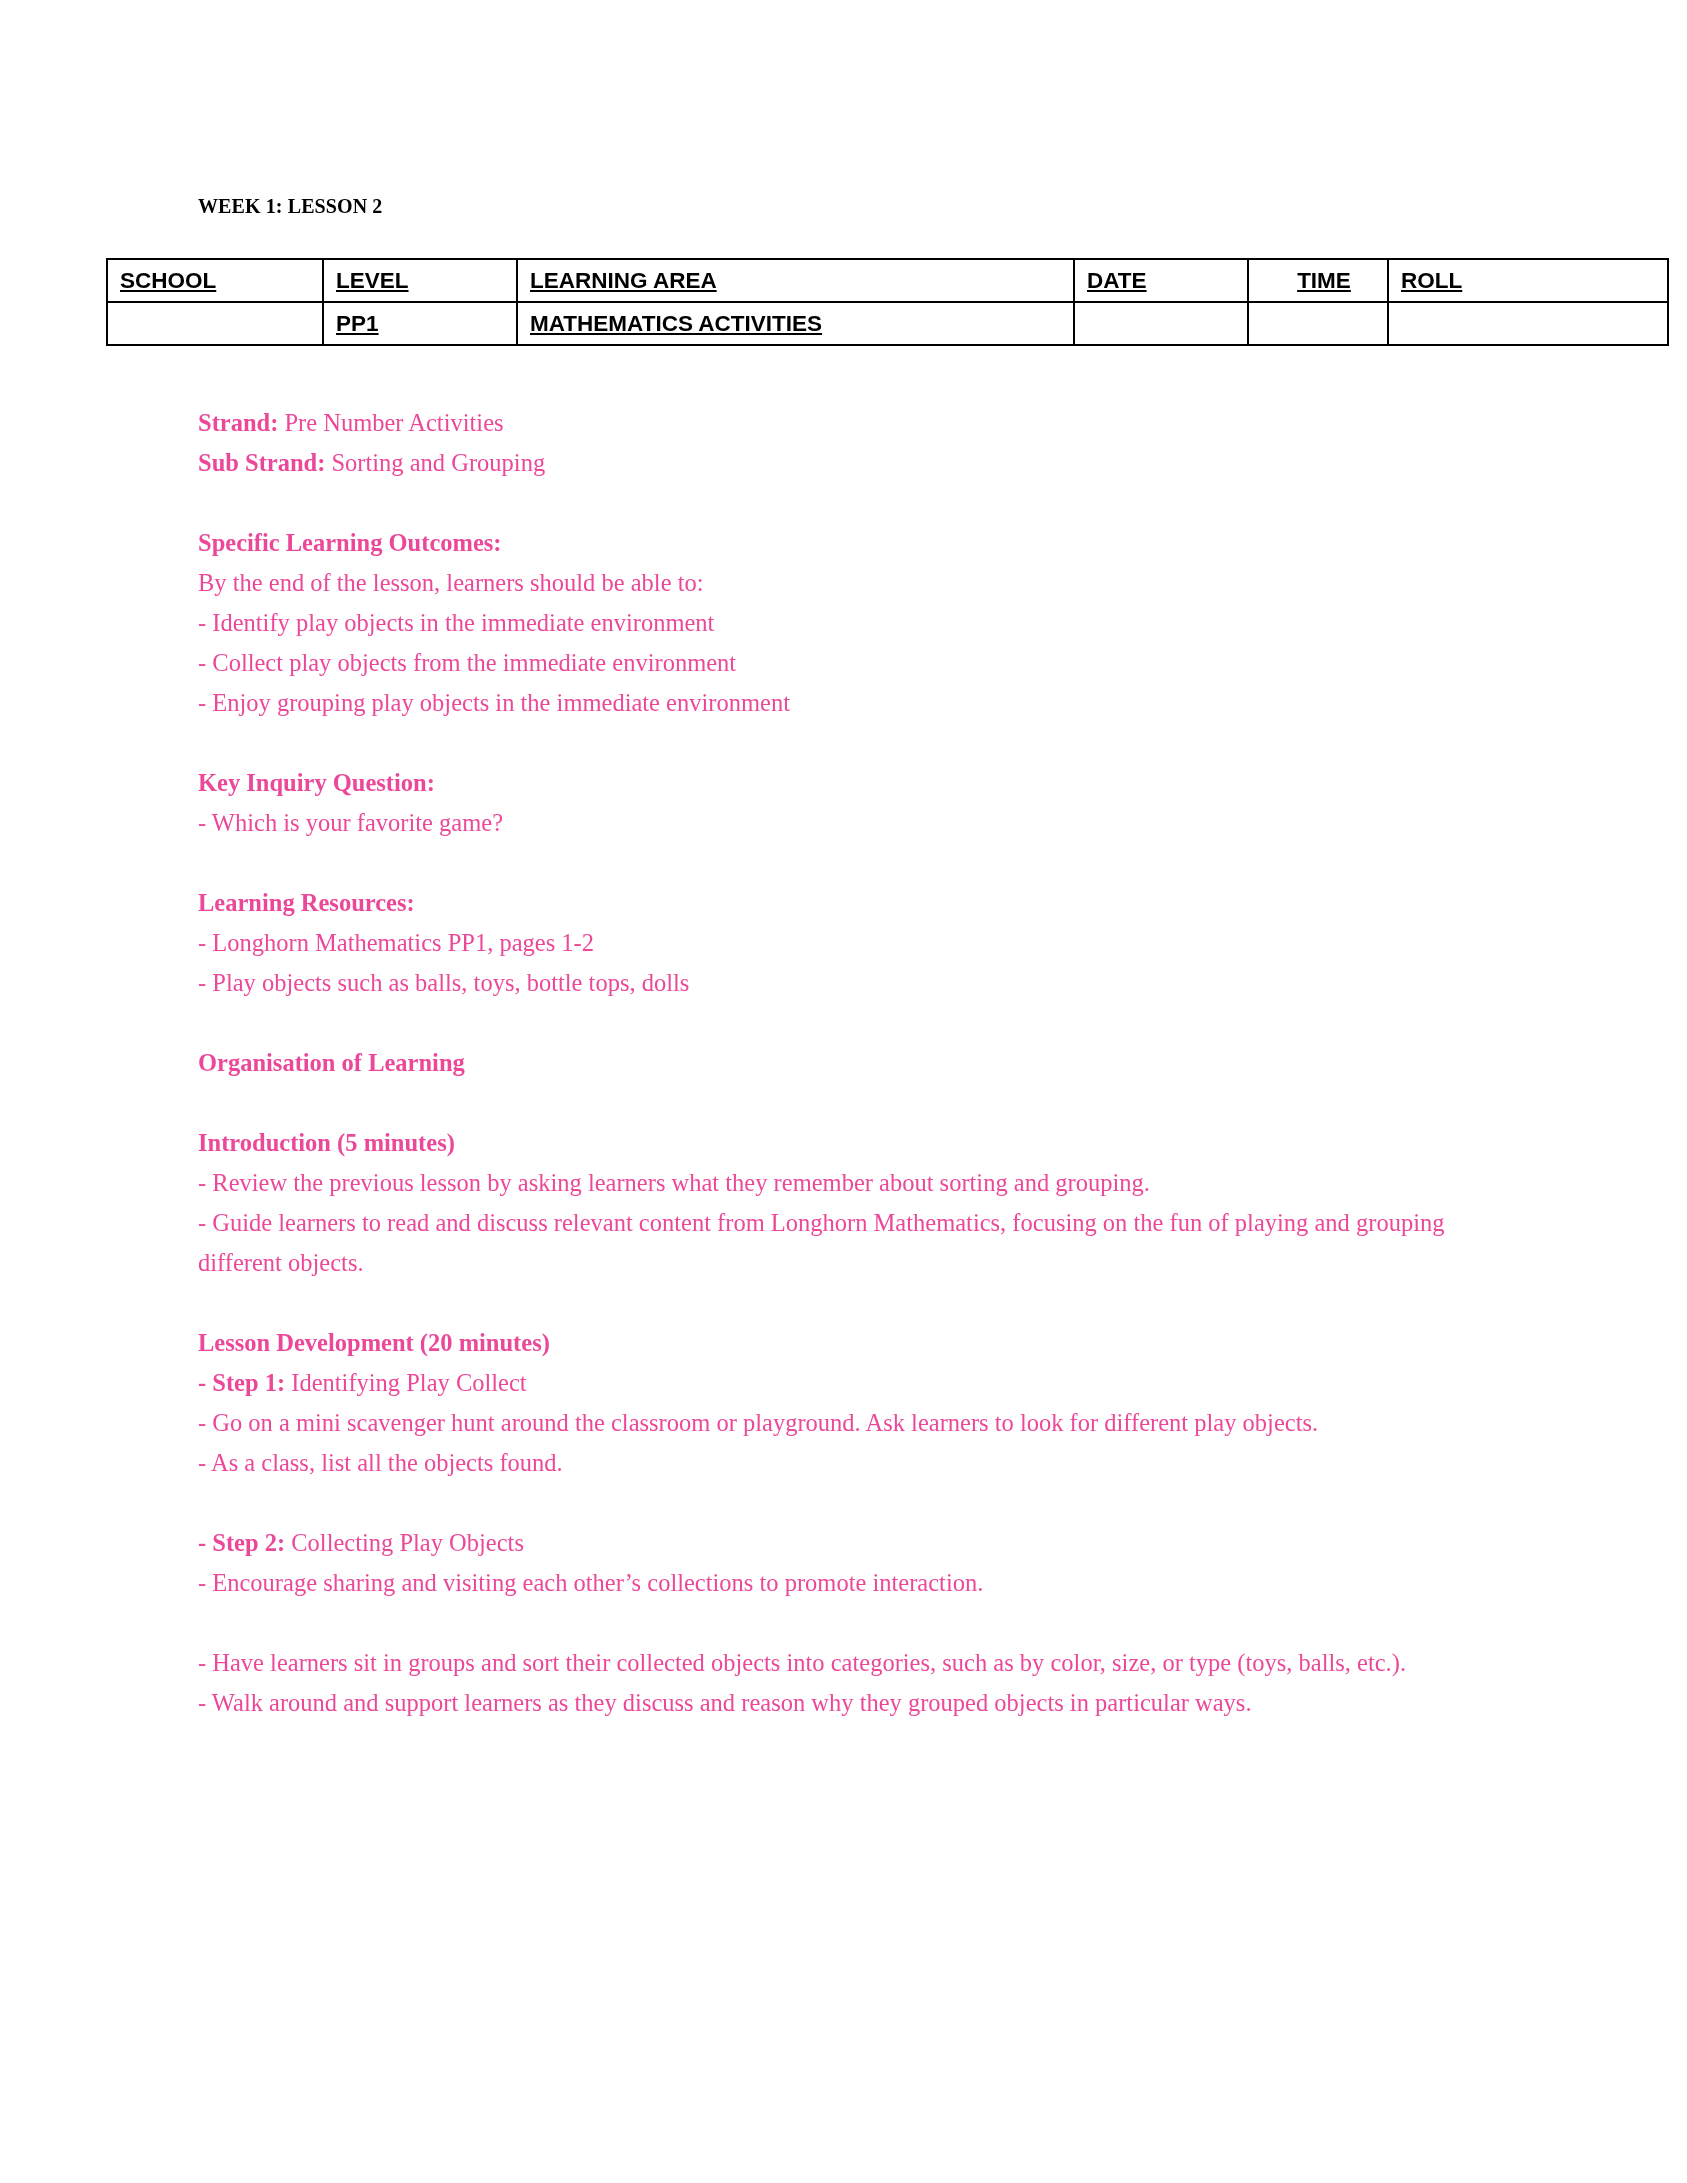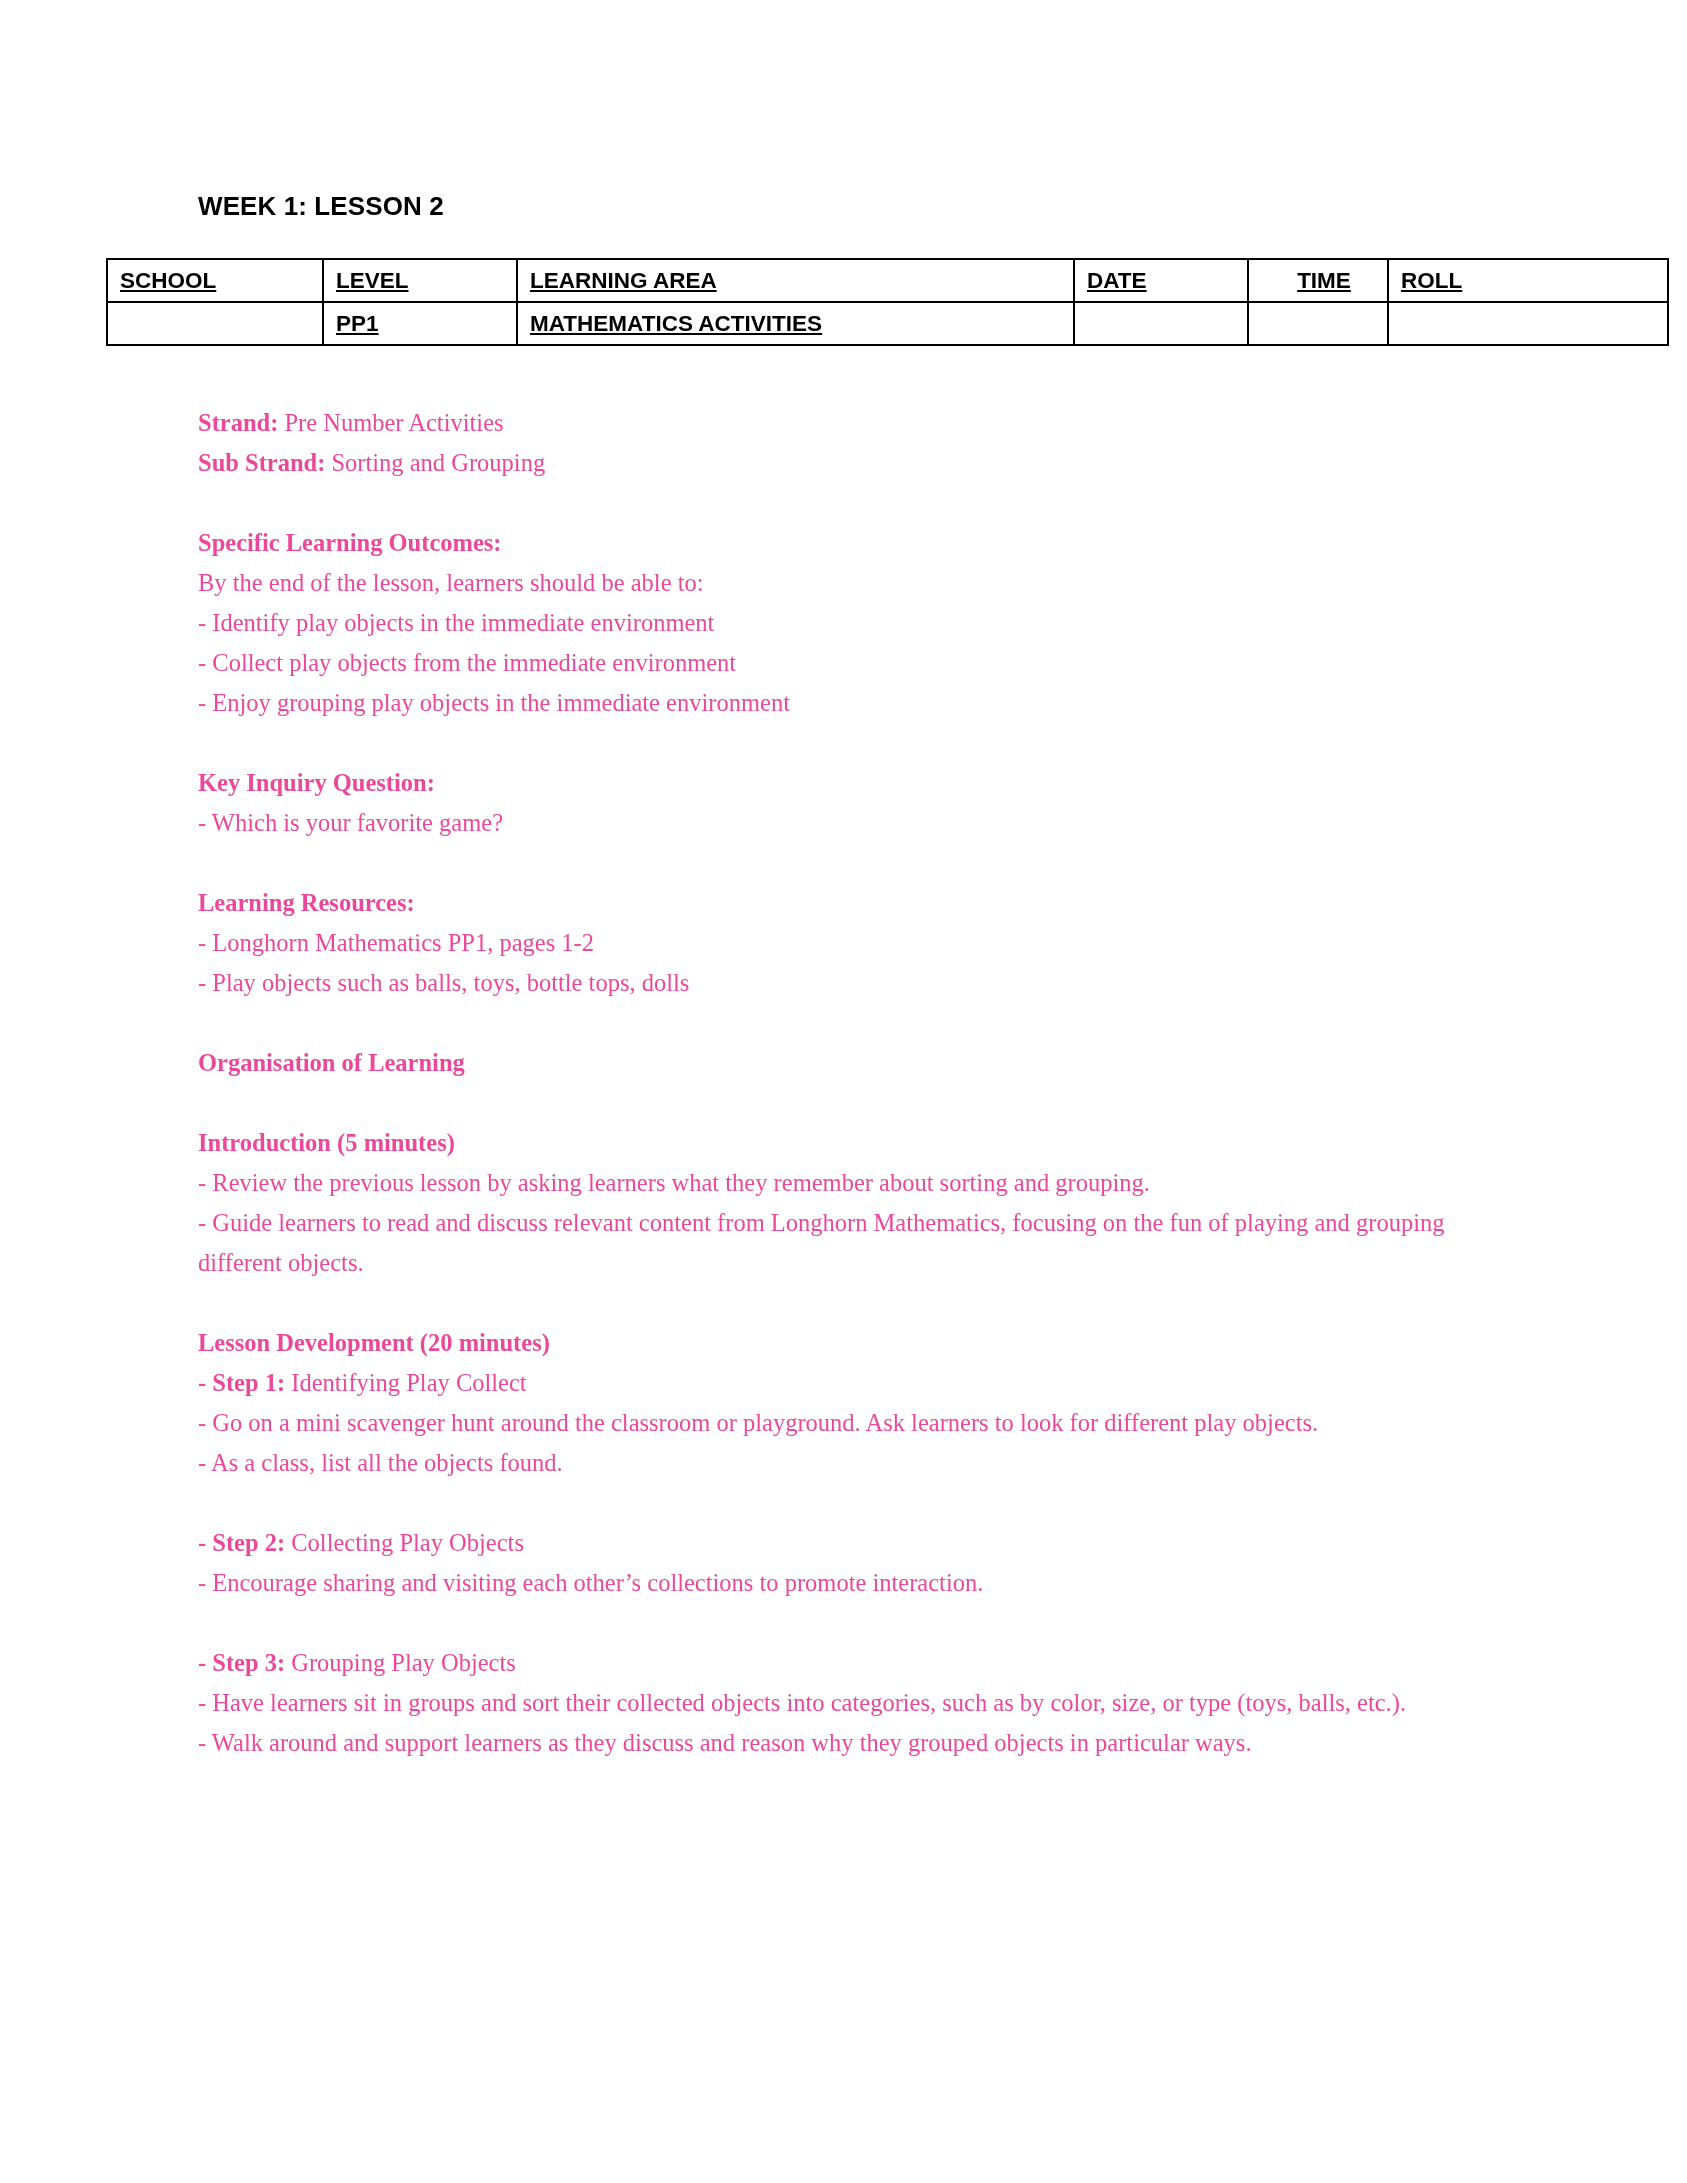--- a/index.html
+++ b/index.html
@@ -14,23 +14,23 @@
     background: #ffffff;
     box-sizing: border-box;
     overflow: hidden;
   }
 
   
   .doc-title {
     position: absolute;
     left: 198px;
     top: 191px;
-    font-family: Liberation Sans, sans-serif;
+    font-family: Liberation Serif, serif;
     font-weight: bold;
-    font-size: 26px;
+    font-size: 20px;
     line-height: 30px;
     color: #000000;
     letter-spacing: 0.1px;
     white-space: nowrap;
   }
 
   
   .info-table {
     position: absolute;
     left: 106px;
@@ -156,20 +156,19 @@
     <p>- Go on a mini scavenger hunt around the classroom or playground. Ask learners to look for different play objects.</p>
     <p>- As a class, list all the objects found.</p>
 
     <div class="spacer"></div>
 
     <p><span class="lbl">- Step 2:</span><span> Collecting Play Objects</span></p>
     <p>- Encourage sharing and visiting each other’s collections to promote interaction.</p>
 
     <div class="spacer"></div>
 
-    <p><span class="lbl">- Step 3:</span><span> Grouping Play Objects</span></p>
     <p>- Have learners sit in groups and sort their collected objects into categories, such as by color, size, or type (toys, balls, etc.).</p>
     <p>- Walk around and support learners as they discuss and reason why they grouped objects in particular ways.</p>
 
   </div>
 
 </div>
 
 
 </body></html>

